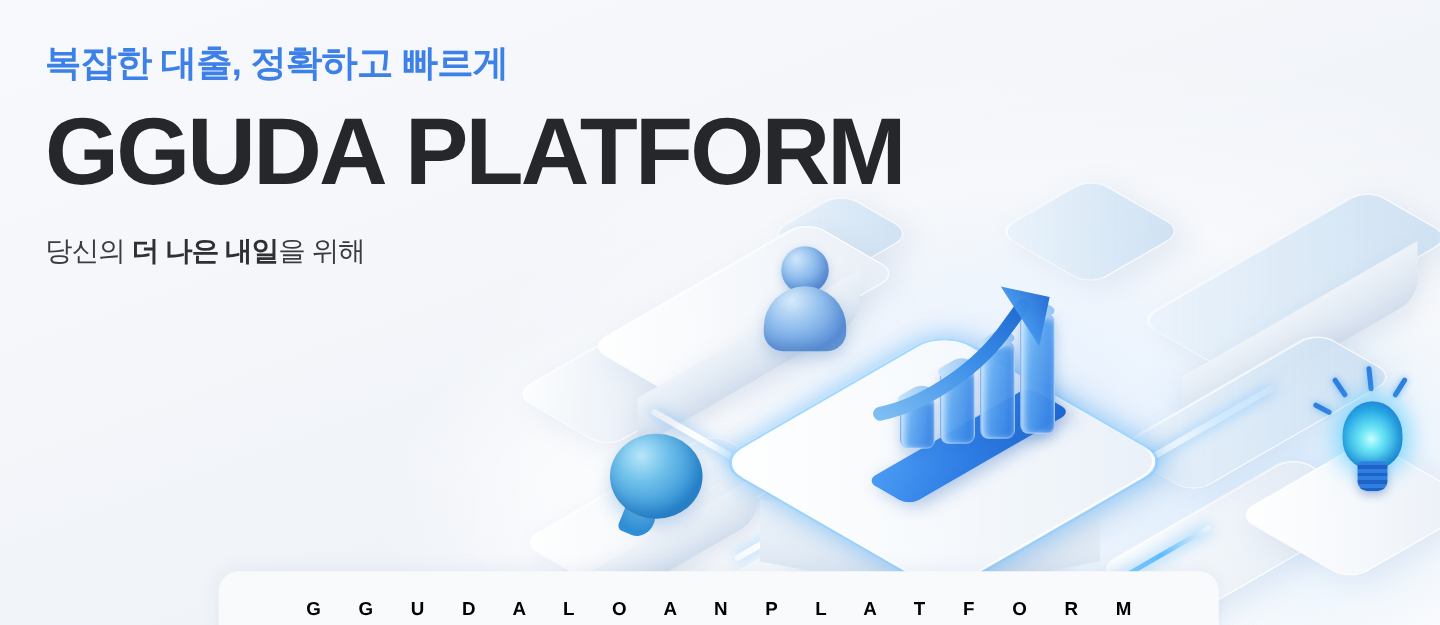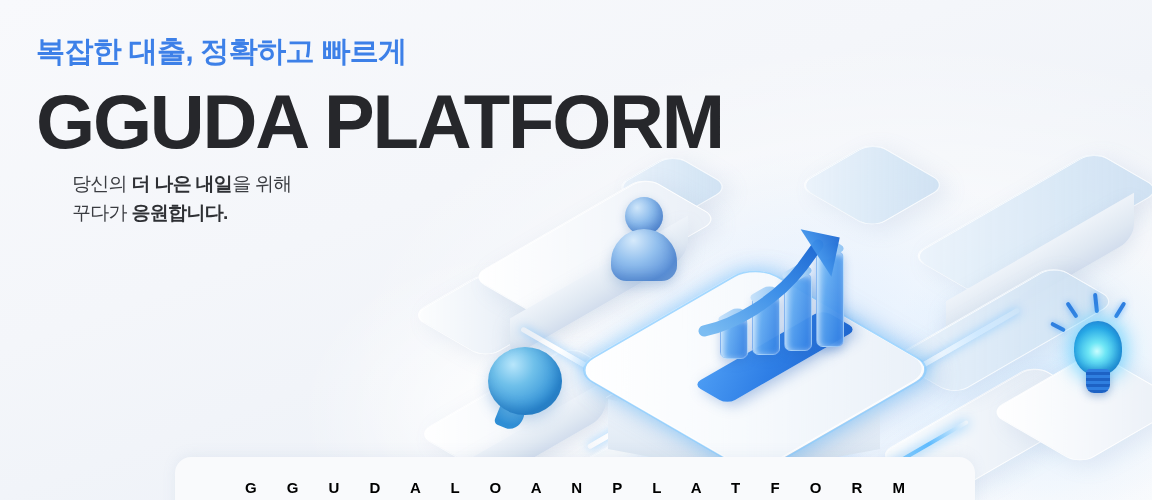--- a/index.html
+++ b/index.html
@@ -25,26 +25,26 @@
     background:radial-gradient(closest-side,rgba(186,222,255,.45),rgba(186,222,255,0));}
 
   
   .copy{position:absolute;left:36px;top:34px;width:830px;z-index:30;}
   .tagline{
     font-size:29px;font-weight:bold;color:#3d80e8;letter-spacing:-0.6px;
     line-height:1.2;margin:0 0 14px 0;white-space:nowrap;
   }
   .headline{
     font-size:76px;font-weight:bold;color:#26272b;letter-spacing:-2.2px;
-    line-height:1.02;margin:0 0 10px 0;white-space:nowrap;
+    line-height:1.02;margin:0 0 24px 0;white-space:nowrap;
   }
   .subcopy{margin:0;}
   .subline{
-    font-size:19px;color:#2e3034;line-height:1.52;letter-spacing:-0.7px;
-    font-weight:bold;white-space:nowrap;margin-left:36px;
+    font-size:22px;color:#2e3034;line-height:1.52;letter-spacing:-0.7px;
+    font-weight:bold;white-space:nowrap;
   }
   .subline .lt{font-weight:normal;color:#3a3c41;}
 
   
   .scene{position:absolute;left:430px;top:175px;width:722px;height:325px;z-index:10;}
   
   .slab{
     position:absolute;border-radius:16px;
     transform:rotate(-30deg) skewX(30deg) scaleY(0.8637);
     background:linear-gradient(135deg,#ffffff 0%,#f4f7fb 55%,#e8eef6 100%);
@@ -185,23 +185,20 @@
   <div class="glow glow-a"></div>
   <div class="glow glow-b"></div>
   <div class="glow glow-c"></div>
 
   <div class="copy">
     <p class="tagline">복잡한 대출, 정확하고 빠르게</p>
     <h1 class="headline">GGUDA PLATFORM</h1>
     <div class="subcopy">
       <div class="subline">
         <span class="lt">당신의 </span><span>더 나은 내일</span><span class="lt">을 위해</span>
-      </div>
-      <div class="subline">
-        <span class="lt">꾸다가 </span><span>응원합니다.</span>
       </div>
     </div>
   </div>
 
   <div class="scene">
 
     <div class="slab deep" style="left:12px;  top:96px;  width:86px;  height:86px;"></div>
     <div class="slab glassy" style="left:208px; top:-22px; width:66px;  height:66px;"></div>
     <div class="slab glassy" style="left:398px; top:-34px; width:86px;  height:86px;"></div>
     <div class="slab glassy" style="left:500px; top:8px;   width:210px; height:78px;"></div>

